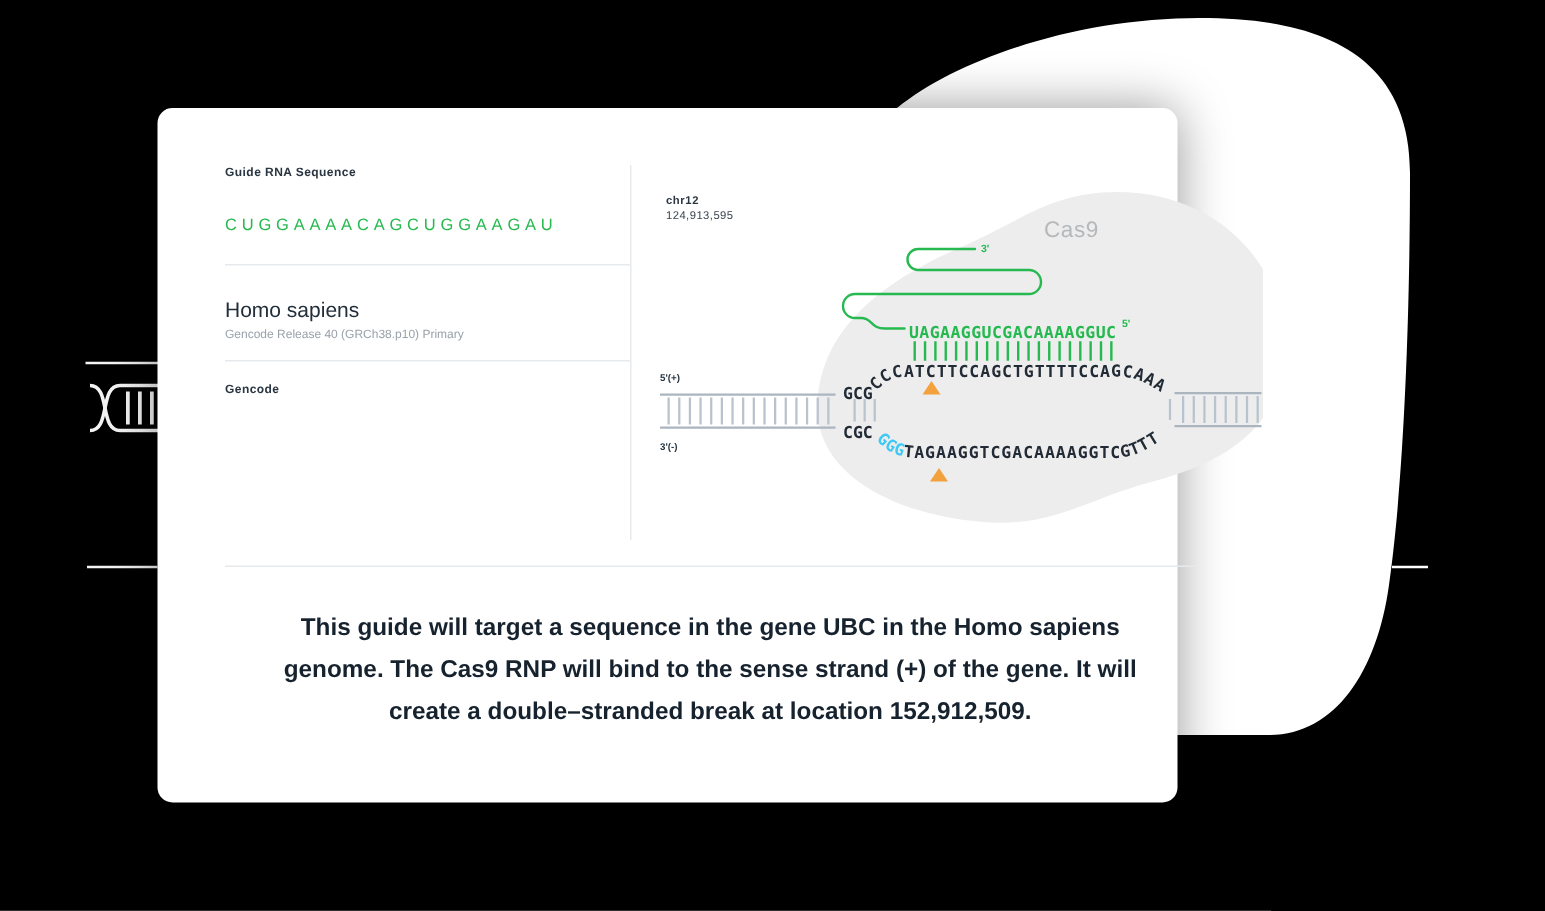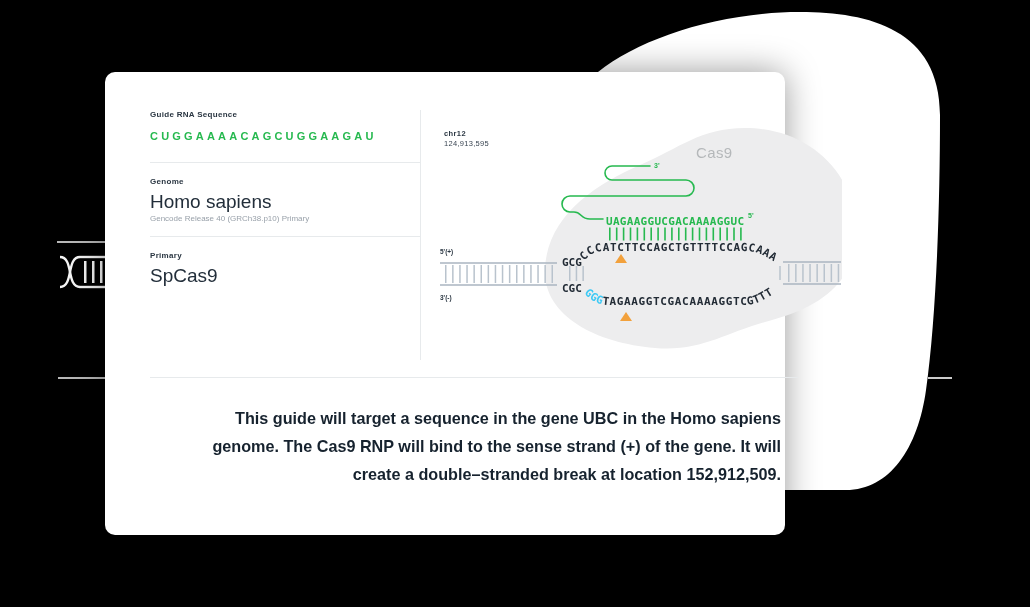--- a/index.html
+++ b/index.html
@@ -14,32 +14,32 @@
   .card { position:absolute; left:105px; top:72px; width:680px; height:463px;
           background:#fff; border-radius:10px; z-index:1;
           box-shadow:0 0 34px rgba(0,0,0,.4); }
 
   
   .left-panel { position:absolute; left:45px; top:30px; width:270px; }
   .section { border-bottom:1px solid #e7eaec; padding:14px 0 12px 0; }
   .section:first-child { padding-top:8px; padding-bottom:18px; }
   .section:last-child { border-bottom:none; }
   .field-label { font-size:8px; font-weight:bold; color:#2a3642; letter-spacing:.3px; line-height:10px; }
-  .guide-seq { margin-top:8px; font-size:11px; font-weight:bold; color:#26b94f;
+  .guide-seq { margin-top:22px; font-size:11px; font-weight:normal; color:#26b94f;
                letter-spacing:3.2px; line-height:16px; white-space:nowrap; }
-  .field-value { margin-top:6px; font-size:19px; color:#222e3a; line-height:18px; white-space:nowrap; }
+  .field-value { margin-top:6px; font-size:14px; color:#222e3a; line-height:18px; white-space:nowrap; }
   .field-detail { margin-top:3px; font-size:8px; color:#99a1aa; line-height:10px; }
 
   .v-divider { position:absolute; left:315px; top:38px; width:1px; height:250px; background:#e7eaec; }
   .h-divider { position:absolute; left:45px; top:305px; width:648px; height:1px; background:#e7eaec; }
 
   .diagram { position:absolute; left:315px; top:33px; width:422px; height:265px; }
   .diagram svg { display:block; }
 
-  .summary { position:absolute; left:61px; top:332px; width:615px; text-align:right;
+  .summary { position:absolute; left:61px; top:332px; width:615px; text-align:center;
              font-size:16.2px; line-height:28px; font-weight:600; color:#16222e; }
 
   
   .seq  { font-family:"DejaVu Sans Mono", monospace; font-weight:bold; font-size:11px; fill:#232c36; }
   .seq-green { font-family:"DejaVu Sans Mono", monospace; font-weight:bold; font-size:11px; fill:#26b94f; }
   .pam  { fill:#3ec9f5; }
   .tiny-label { font-size:6.5px; font-weight:bold; fill:#2a3642; }
   .chr-label  { font-size:7.5px; font-weight:bold; fill:#2a3642; letter-spacing:.4px; }
   .chr-locus  { font-size:7.5px; fill:#3a4552; letter-spacing:.3px; }
   .cas9-label { font-size:15px; fill:#b5b8ba; letter-spacing:.4px; }
@@ -79,27 +79,25 @@
   </svg>
 
   <div class="card">
 
     <div class="left-panel">
       <div class="section">
         <div class="field-label">Guide RNA Sequence</div>
         <div class="guide-seq">CUGGAAAACAGCUGGAAGAU</div>
       </div>
       <div class="section">
-        <div class="field-label">Genome</div>
         <div class="field-value">Homo sapiens</div>
         <div class="field-detail">Gencode Release 40 (GRCh38.p10) Primary</div>
       </div>
       <div class="section">
-        <div class="field-label">Primary</div>
-        <div class="field-value">SpCas9</div>
+        <div class="field-label">Gencode</div>
       </div>
     </div>
 
     <div class="v-divider"></div>
 
     <div class="diagram">
       <svg width="422" height="265" viewBox="420 105 422 265">
 
         <text class="chr-label" x="444" y="136">chr12</text>
         <text class="chr-locus" x="444" y="146">124,913,595</text>

